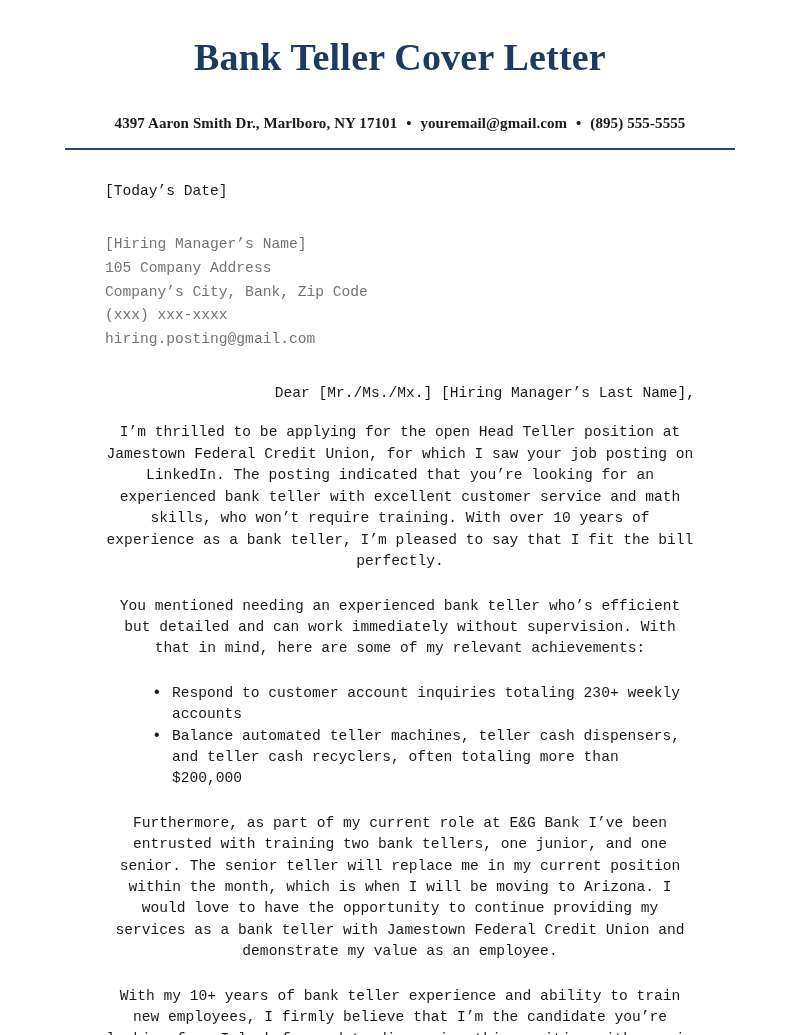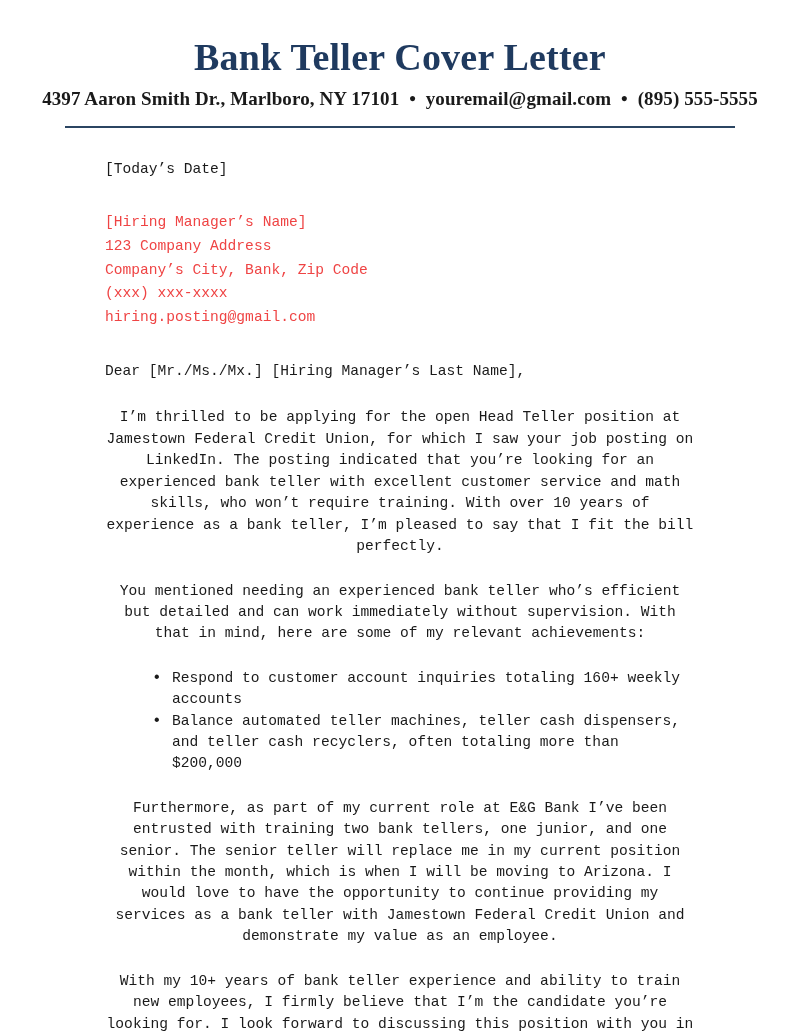--- a/index.html
+++ b/index.html
@@ -25,22 +25,22 @@
   }
   .letter-title {
     font-size: 38px;
     font-weight: bold;
     color: #1f3a5f;
     letter-spacing: 0.2px;
     line-height: 1.15;
     margin: 0;
   }
   .contact-line {
-    margin-top: 8px;
-    font-size: 19px;
+    margin-top: 35px;
+    font-size: 15px;
     font-weight: bold;
     color: #1a1a1a;
     letter-spacing: 0.1px;
   }
   .contact-sep {
     display: inline-block;
     padding: 0 5px;
     color: #1a1a1a;
   }
   .header-rule {
@@ -55,28 +55,29 @@
     margin-top: 31px;
     font-size: 14.6px;
     color: #1a1a1a;
     line-height: 1.47;
     font-family: Liberation Mono, monospace;
   }
   .date-line {
     margin: 0 0 31px 0;
   }
   .recipient {
-    color: #ef4444;
+    color: #737373;
     margin: 0 0 31px 0;
     line-height: 1.63;
   }
   .recipient div { white-space: pre; }
 
   .salutation {
-    margin: 0 0 25px 0;
+    margin: 0 0 18px 0;
+    text-align: right;
   }
   p.para {
     margin: 0 0 23px 0;
     text-align: center;
   }
   ul.achievements {
     margin: 0 0 23px 0;
     padding-left: 47px;
     list-style: none;
   }
@@ -118,33 +119,33 @@
     </div>
     <div class="header-rule"></div>
   </div>
 
   <div class="body-wrap">
 
     <div class="date-line">[Today’s Date]</div>
 
     <div class="recipient">
       <div>[Hiring Manager’s Name]</div>
-      <div>123 Company Address</div>
+      <div>105 Company Address</div>
       <div>Company’s City, Bank, Zip Code</div>
       <div>(xxx) xxx-xxxx</div>
       <div>hiring.posting@gmail.com</div>
     </div>
 
     <div class="salutation">Dear [Mr./Ms./Mx.] [Hiring Manager’s Last Name],</div>
 
     <p class="para">I’m thrilled to be applying for the open Head Teller position at Jamestown Federal Credit Union, for which I saw your job posting on LinkedIn. The posting indicated that you’re looking for an experienced bank teller with excellent customer service and math skills, who won’t require training. With over 10 years of experience as a bank teller, I’m pleased to say that I fit the bill perfectly.</p>
     <p class="para">You mentioned needing an experienced bank teller who’s efficient but detailed and can work immediately without supervision. With that in mind, here are some of my relevant achievements:</p>
 
     <ul class="achievements">
-      <li>Respond to customer account inquiries totaling 160+ weekly accounts</li>
+      <li>Respond to customer account inquiries totaling 230+ weekly accounts</li>
       <li>Balance automated teller machines, teller cash dispensers, and teller cash recyclers, often totaling more than $200,000</li>
     </ul>
 
     <p class="para">Furthermore, as part of my current role at E&amp;G Bank I’ve been entrusted with training two bank tellers, one junior, and one senior. The senior teller will replace me in my current position within the month, which is when I will be moving to Arizona. I would love to have the opportunity to continue providing my services as a bank teller with Jamestown Federal Credit Union and demonstrate my value as an employee.</p>
     <p class="para">With my 10+ years of bank teller experience and ability to train new employees, I firmly believe that I’m the candidate you’re looking for. I look forward to discussing this position with you in more detail. I’ll be able to satisfy any questions you have about my prior experience and demonstrate that I’ll be an asset for your bank.</p>
 
     <div class="closing">Best,</div>
     <div class="signature">[Your Name]</div>
 
   </div>

